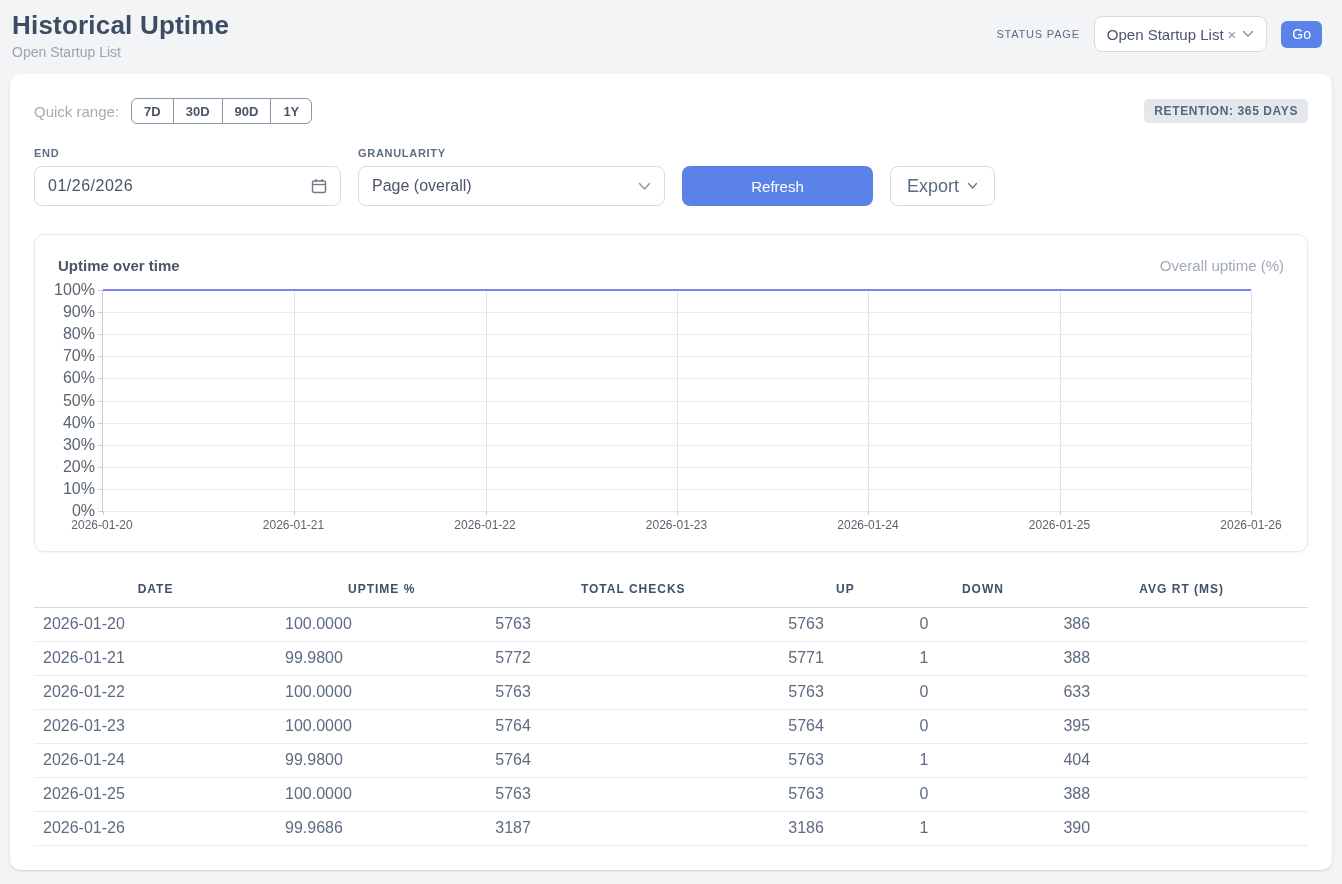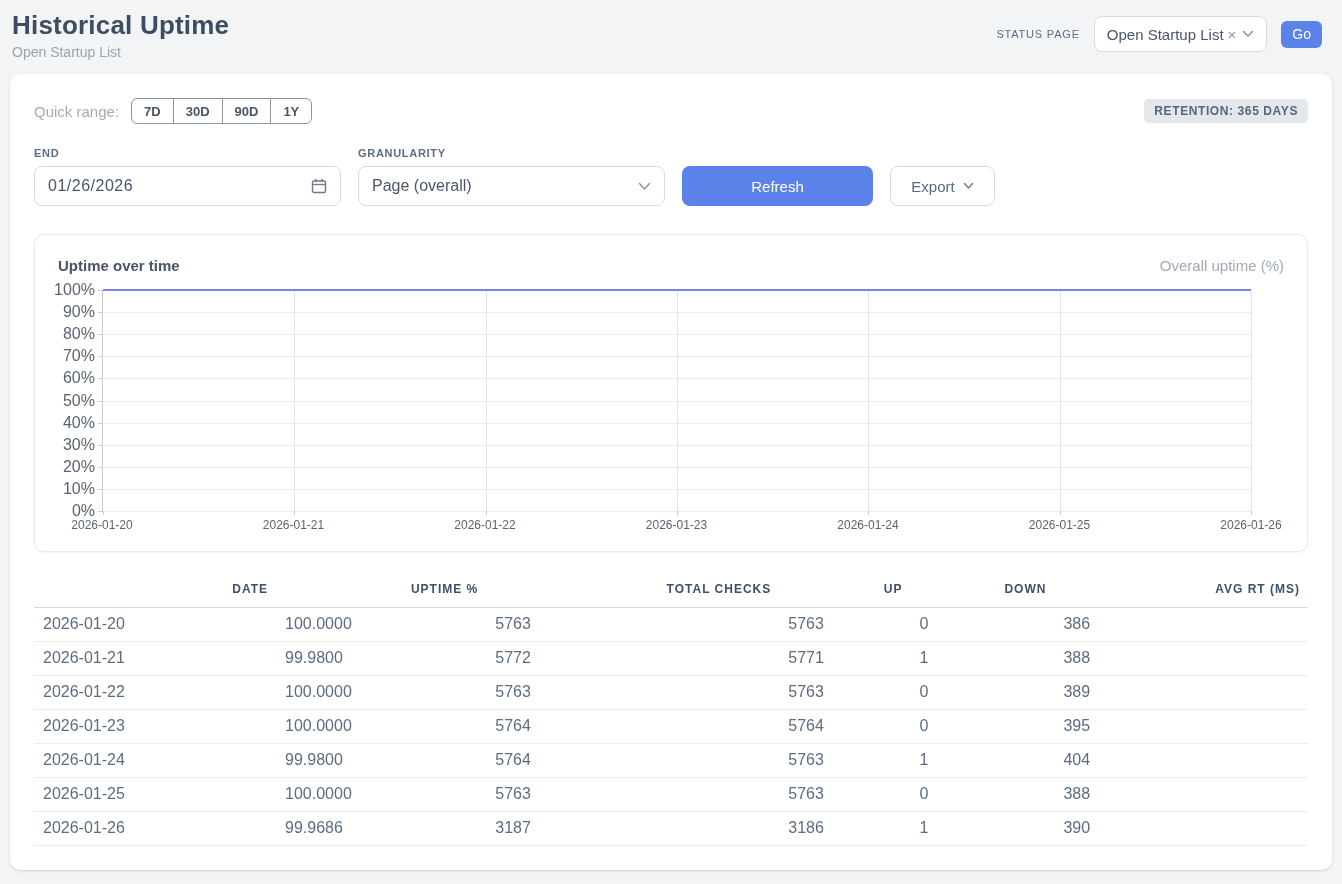--- a/index.html
+++ b/index.html
@@ -67,21 +67,21 @@
     padding:0 13px; background:#fff; font-size:16px; color:#4a5568; cursor:text;
   }
   .date-value { letter-spacing:.5px; }
   .select-box { cursor:pointer; }
   .refresh-button {
     width:191px; height:40px; background:#5b82e8; color:#fff;
     border:none; border-radius:8px; font-size:15px; cursor:pointer; font-family:inherit;
   }
   .export-button {
     width:105px; height:40px; background:#fff; border:1px solid #d7dbe1;
-    border-radius:8px; font-size:15px; color:#5a6a7e; cursor:pointer;
+    border-radius:8px; font-size:18px; color:#5a6a7e; cursor:pointer;
     display:flex; align-items:center; justify-content:center; gap:8px; font-family:inherit;margin-top:22px;
   }
 
   
   .chart-card {
     border:1px solid #e8eaee; border-radius:10px; background:#fff;
     box-shadow:0 1px 2px rgba(16,24,40,.05);
     padding:22px 23px 18px 23px; margin-bottom:24px;
   }
   .chart-header { display:flex; justify-content:space-between; align-items:center; margin-bottom:16px; }
@@ -104,21 +104,21 @@
   .line-svg { position:absolute; inset:0; width:100%; height:100%; overflow:visible; }
   .x-labels { position:relative; height:22px; margin-left:44px; margin-right:33px; }
   .x-tick-label {
     position:absolute; top:7px; transform:translateX(-50%);
     font-size:12px; color:#5a6470; white-space:nowrap;
   }
 
   
   table.uptime-table { width:100%; border-collapse:collapse; table-layout:fixed; }
   .uptime-table th {
-    text-align:right; font-size:12px; font-weight:700; letter-spacing:1px;
+    text-align:center; font-size:12px; font-weight:700; letter-spacing:1px;
     color:#3f5068; padding:6px 8px 11px 9px; border-bottom:1px solid #d7dade;
   }
   .uptime-table td {
     font-size:16px; color:#5d6c80; padding:7px 8px 8px 9px;
     border-bottom:1px solid #e9ebee;
   }
 </style>
 </head>
 <body>
 
@@ -298,21 +298,21 @@
           <td>5771</td>
           <td>1</td>
           <td>388</td>
         </tr>
         <tr>
           <td>2026-01-22</td>
           <td>100.0000</td>
           <td>5763</td>
           <td>5763</td>
           <td>0</td>
-          <td>389</td>
+          <td>633</td>
         </tr>
         <tr>
           <td>2026-01-23</td>
           <td>100.0000</td>
           <td>5764</td>
           <td>5764</td>
           <td>0</td>
           <td>395</td>
         </tr>
         <tr>

